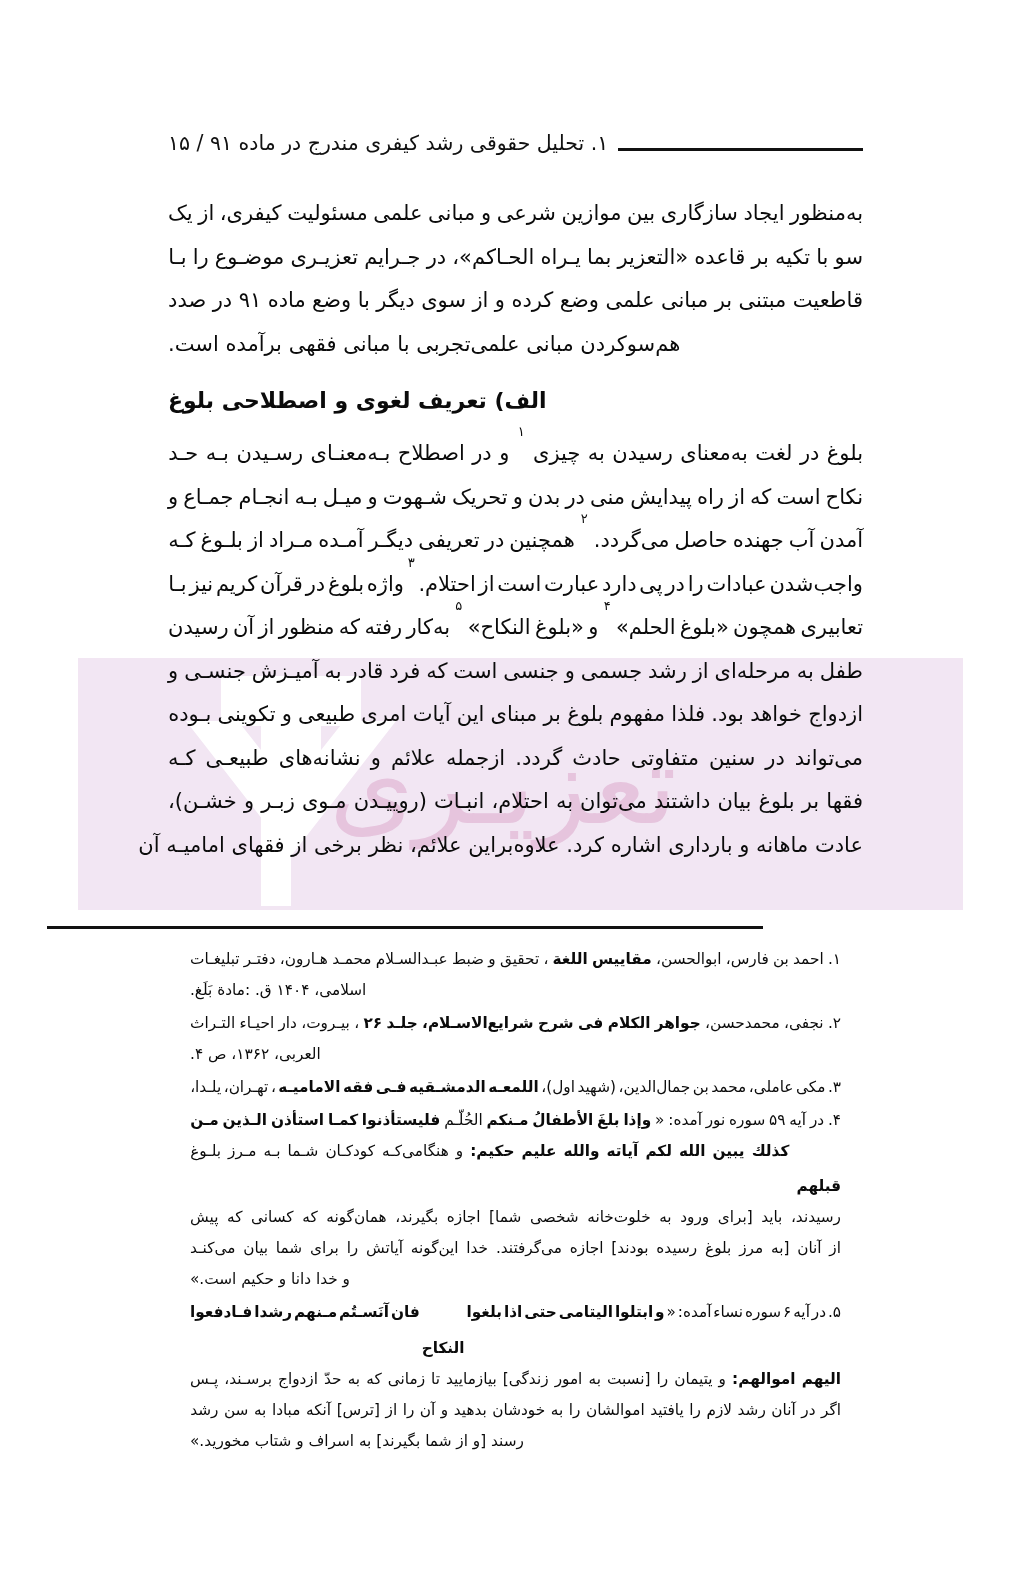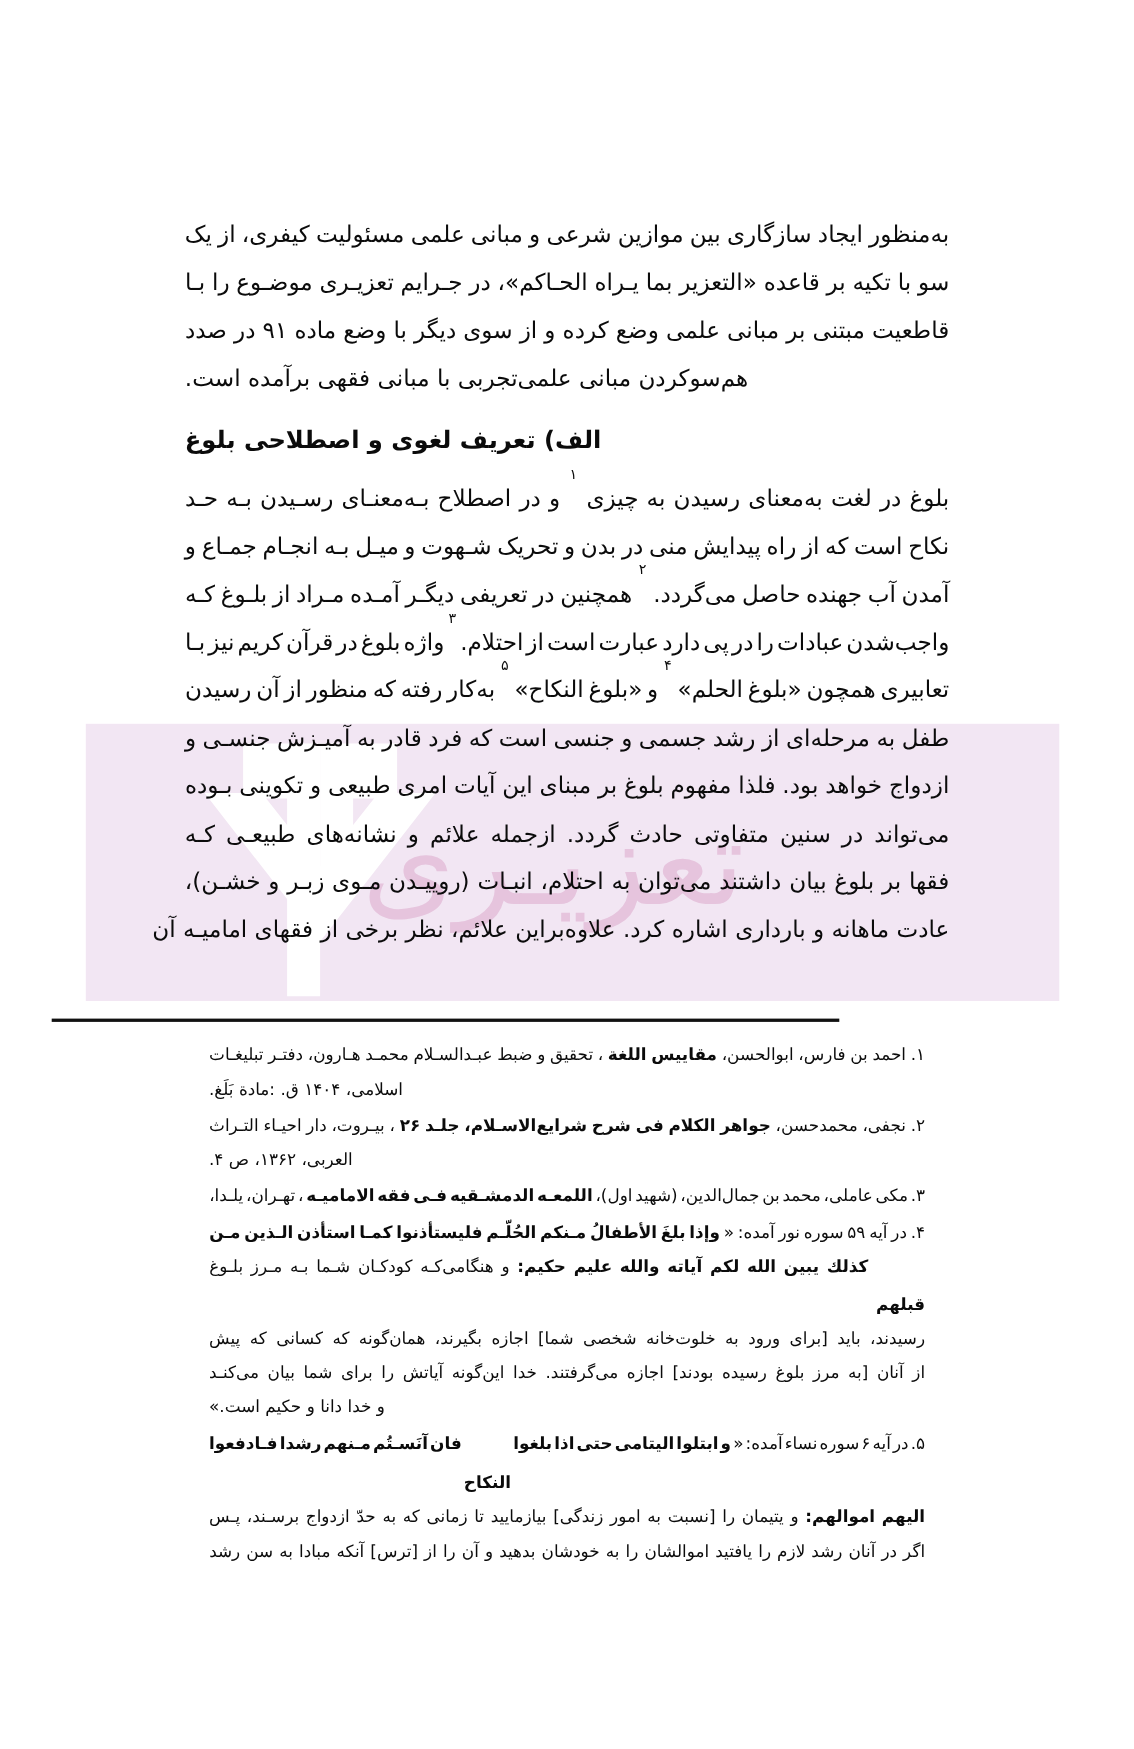--- a/index.html
+++ b/index.html
@@ -177,20 +177,24 @@
     <div class="wm-text">تعزیـری</div>
     <svg class="wm-logo" viewBox="0 0 250 240" xmlns="http://www.w3.org/2000/svg">
       <g fill="#ffffff">
         <polygon points="20,55 72,55 125,122 178,55 230,55 125,190"></polygon>
         <polygon points="55,10 125,10 125,240 95,240 95,60 55,60"></polygon>
         <polygon points="125,10 195,10 195,60 155,60 155,150 125,150"></polygon>
       </g>
     </svg>
   </div>
 
+  <div class="header">
+    <div class="header-rule"></div>
+    <div class="header-text">۱. تحلیل حقوقی رشد کیفری مندرج در ماده ۹۱ / ۱۵</div>
+  </div>
 
   <div class="body-block para" id="para-intro">
       <span class="ln justify">
         <span class="w">به‌منظور</span>
         <span class="w">ایجاد</span>
         <span class="w">سازگاری</span>
         <span class="w">بین</span>
         <span class="w">موازین</span>
         <span class="w">شرعی</span>
         <span class="w">و</span>
@@ -474,21 +478,21 @@
           <span class="w">آیه</span>
           <span class="w">۵۹</span>
           <span class="w">سوره</span>
           <span class="w">نور</span>
           <span class="w">آمده:</span>
           <span class="w">«</span>
           <span class="w" style="font-weight: bold;">وإذا</span>
           <span class="w" style="font-weight: bold;">بلغَ</span>
           <span class="w" style="font-weight: bold;">الأطفالُ</span>
           <span class="w" style="font-weight: bold;">مـنکم</span>
-          <span class="w" style="font-weight: bold;">الحُلّـم</span>
+          <span class="w" style="font-weight: normal;">الحُلّـم</span>
           <span class="w" style="font-weight: bold;">فلیستأذنوا</span>
           <span class="w" style="font-weight: bold;">کمـا</span>
           <span class="w" style="font-weight: bold;">استأذن</span>
           <span class="w" style="font-weight: bold;">الـذین</span>
           <span class="w" style="font-weight: bold;">مـن</span>
         </span>
         <span class="fl justify">
           <span class="w" style="font-weight: bold; margin-top: 35px;">قبلهم</span>
           <span class="w" style="font-weight: bold;">کذلك</span>
           <span class="w" style="font-weight: bold;">یبین</span>
@@ -604,16 +608,17 @@
           <span class="w">آن</span>
           <span class="w">را</span>
           <span class="w">از</span>
           <span class="w">[ترس]</span>
           <span class="w">آنکه</span>
           <span class="w">مبادا</span>
           <span class="w">به</span>
           <span class="w">سن</span>
           <span class="w">رشد</span>
         </span>
+        <span class="fl endl"><span class="w">رسند</span> <span class="w">[و</span> <span class="w">از</span> <span class="w">شما</span> <span class="w">بگیرند]</span> <span class="w">به</span> <span class="w">اسراف</span> <span class="w">و</span> <span class="w">شتاب</span> <span class="w">مخورید.»</span></span>
       </div>
     </div>
 
 </div>
 
 </body></html>

